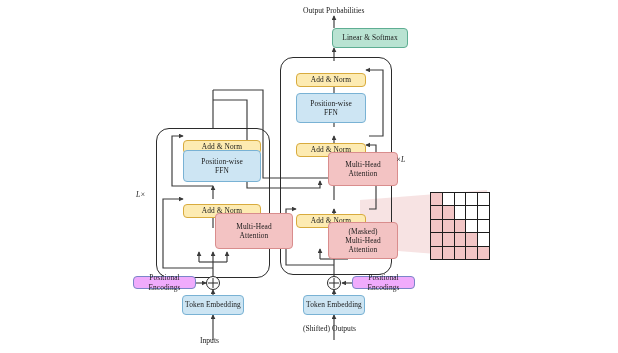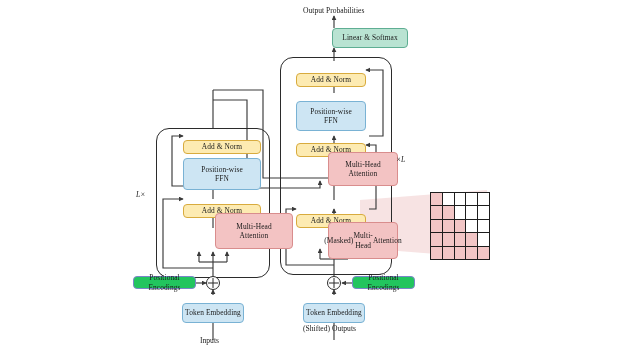--- a/index.html
+++ b/index.html
@@ -4,24 +4,24 @@
 <style>
   html,body{margin:0;padding:0;background:#ffffff;}
   body{width:618px;height:353px;position:relative;overflow:hidden;
        font-family:"Liberation Serif",serif;color:#1a1a1a;}
   #stage{position:absolute;inset:0;width:618px;height:353px;}
   svg#wires{position:absolute;left:0;top:0;width:618px;height:353px;pointer-events:none;}
   .box{position:absolute;box-sizing:border-box;border-radius:4px;
        display:flex;align-items:center;justify-content:center;text-align:center;
        font-size:7.4px;line-height:1.22;letter-spacing:.1px;z-index:3;}
   .b-yellow{background:#fdebb2;border:1px solid #d8ab3e;margin-top:12px;}
-  .b-blue{background:#cde5f3;border:1px solid #79b2d4;margin-top:8px;}
+  .b-blue{background:#cde5f3;border:1px solid #79b2d4;}
   .b-pink{background:#f3c3c3;border:1px solid #d98d8d;margin-left:32px;}
   .b-green{background:#b9e3d2;border:1px solid #5fae93;}
-  .b-purple{background:#22c55e;border:1px solid #7b85c9;}
+  .b-purple{background:#f0abfc;border:1px solid #7b85c9;}
   .container{position:absolute;box-sizing:border-box;border:1.15px solid #2b2b2b;
              border-radius:13px;background:transparent;z-index:1;}
   .lbl{position:absolute;font-size:7.6px;z-index:4;white-space:nowrap;}
   .lbl-it{font-style:italic;}
   .cone{position:absolute;z-index:0;}
   .grid{position:absolute;z-index:2;display:grid;
         grid-template-columns:repeat(5,1fr);grid-template-rows:repeat(5,1fr);
         border:1.3px solid #1d1d1d;background:#1d1d1d;gap:1px;}
   .cell{background:#ffffff;}
   .cell.on{background:#f2c6c6;}
@@ -142,21 +142,21 @@
 
   <div class="box b-pink" style="left:296px;top:152px;width:70px;height:34px;flex-direction:column;">
     <span>Multi-Head</span>
     <span>Attention</span>
   </div>
 
   <div class="box b-yellow" style="left:296px;top:202px;width:70px;height:14px;">
     <span>Add &amp; Norm</span>
   </div>
 
-  <div class="box b-pink" style="left:296px;top:222px;width:70px;height:37px;flex-direction:row;">
+  <div class="box b-pink" style="left:296px;top:222px;width:70px;height:37px;flex-direction:column;">
     <span>(Masked)</span>
     <span>Multi-Head</span>
     <span>Attention</span>
   </div>
 
   <div class="oplus" style="left:327px;top:276px;width:14px;height:14px;"></div>
 
   <div class="box b-purple" style="left:352px;top:276px;width:63px;height:13px;">
     <span>Positional Encodings</span>
   </div>

